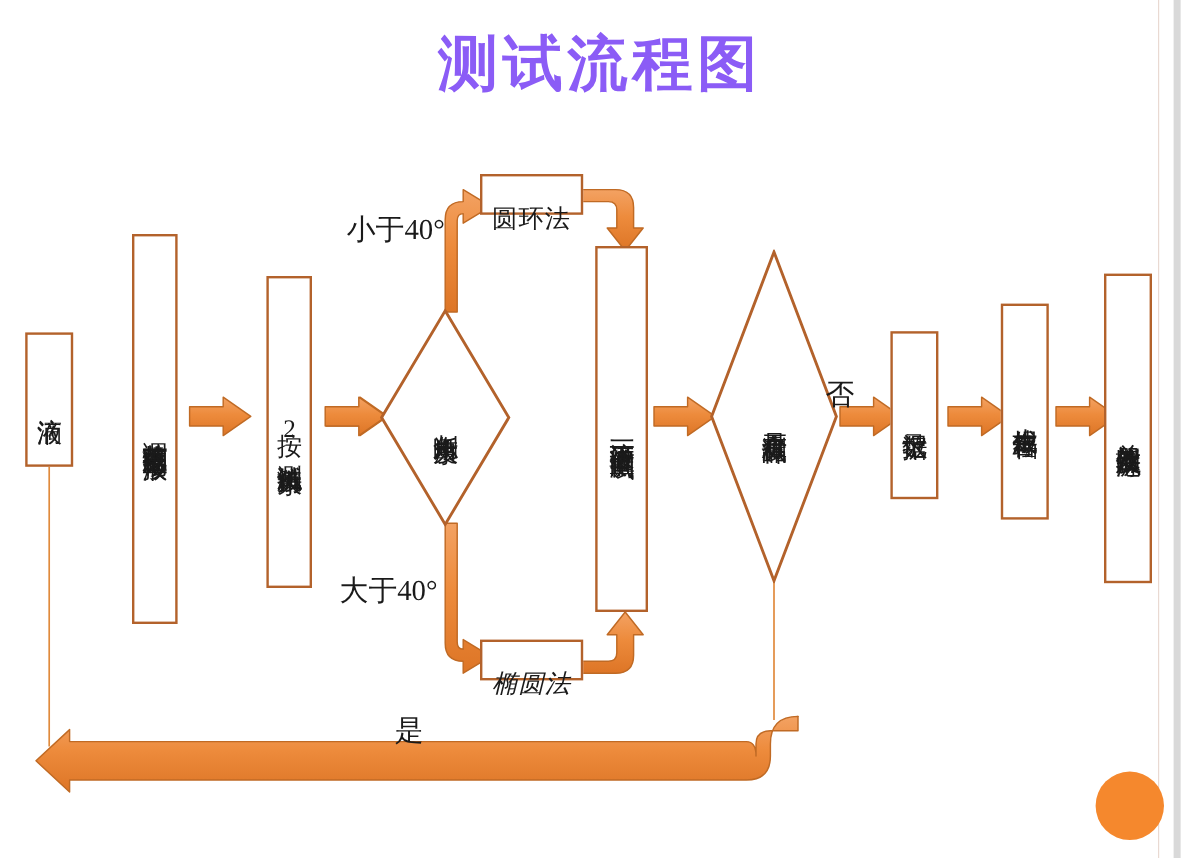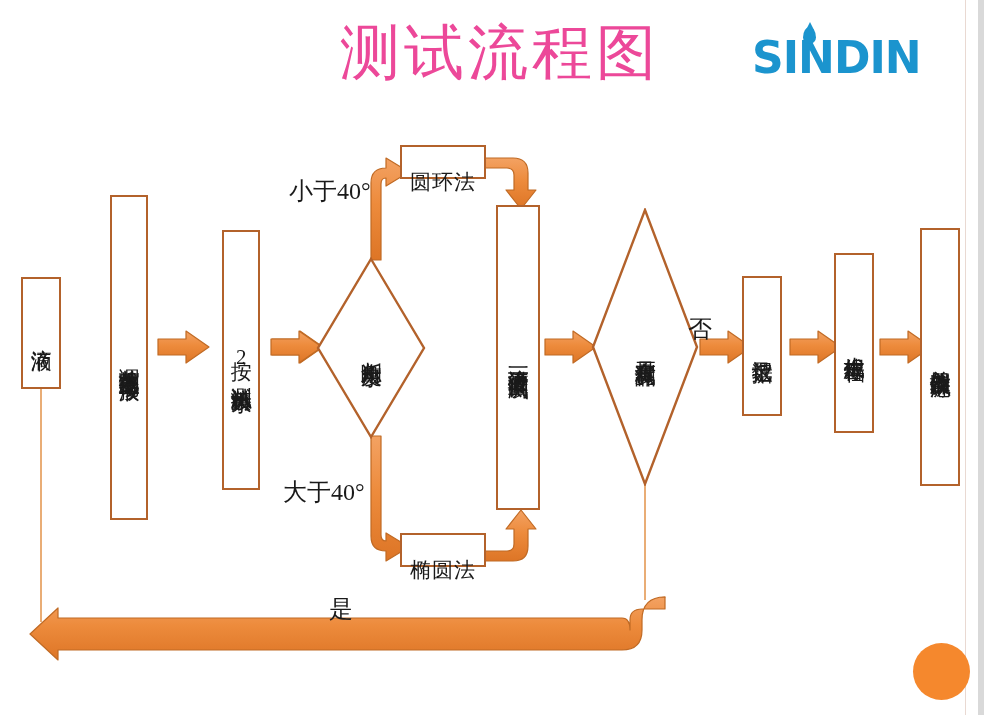--- a/index.html
+++ b/index.html
@@ -12,21 +12,21 @@
 
   
   .page-rule{position:absolute;top:0;width:1px;height:715px;background:#e9d9d2;}
   .page-edge{position:absolute;top:0;right:0;width:6px;height:715px;background:#d9d9d9;}
 
   
   #title{
     position:absolute;left:300px;top:18px;width:400px;height:70px;
     display:flex;align-items:center;justify-content:center;
     font-family:"Liberation Serif","DejaVu Serif",serif;
-    font-size:60px;color:#ec4899;letter-spacing:4px;white-space:nowrap;
+    font-size:50px;color:#8b5cf6;letter-spacing:4px;white-space:nowrap;font-weight:bold;
   }
   #logo{
     position:absolute;left:752px;top:28px;width:180px;height:60px;
   }
   #logo .word{
     font-family:"DejaVu Sans","Liberation Sans",sans-serif;
     font-weight:bold;font-size:44px;color:#1b94ce;letter-spacing:-1px;
     line-height:60px;white-space:nowrap;
   }
   #logo .drop{
@@ -87,24 +87,20 @@
 </head>
 <body>
 
 <div id="stage">
 
   <div class="page-rule" style="left:965px;"></div>
   <div class="page-edge"></div>
 
   <div id="title">测试流程图</div>
 
-  <div id="logo">
-    <div class="drop"></div>
-    <div class="word">SINDIN</div>
-  </div>
 
   <svg class="conn" viewBox="0 0 984 715">
     <defs>
       <linearGradient id="agrad" x1="0" y1="0" x2="0" y2="1">
         <stop offset="0%" stop-color="#f3a263"></stop>
         <stop offset="45%" stop-color="#ed8b3c"></stop>
         <stop offset="100%" stop-color="#dd7526"></stop>
       </linearGradient>
     </defs>
     <g fill="url(#agrad)" stroke="#c06a24" stroke-width="1.2" stroke-linejoin="round">
@@ -169,21 +165,21 @@
     </svg>
     <div class="label">
       <span class="vtext">判断角度大小</span>
     </div>
   </div>
 
   <div class="node" style="left:400px;top:145px;width:86px;height:34px;">
     <span class="htext">圆环法</span>
   </div>
 
-  <div class="node" style="left:400px;top:533px;width:86px;height:34px;">
+  <div class="node" style="left:400px;top:533px;width:86px;height:34px;font-style:italic;">
     <span class="htext">椭圆法</span>
   </div>
 
   <div class="node" style="left:496px;top:205px;width:44px;height:305px;">
     <span class="vtext">滴液进行下一位置的测试</span>
   </div>
 
   <div class="diamond" style="left:591px;top:208px;width:108px;height:278px;">
     <svg class="shape" viewBox="0 0 108 278" preserveAspectRatio="none">
       <polygon points="54,2 106,139 54,276 2,139" fill="#ffffff" stroke="#b3622b" stroke-width="2.4"></polygon>

